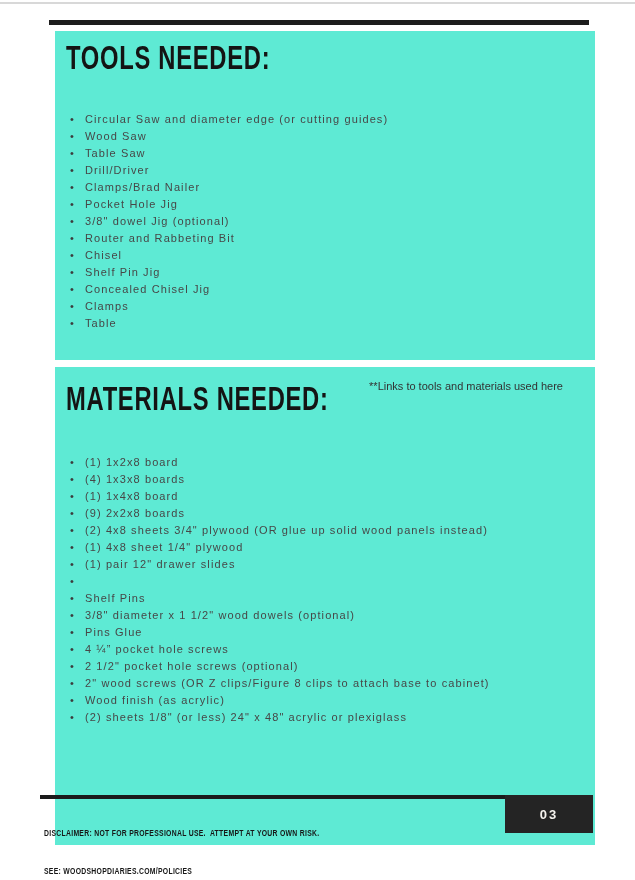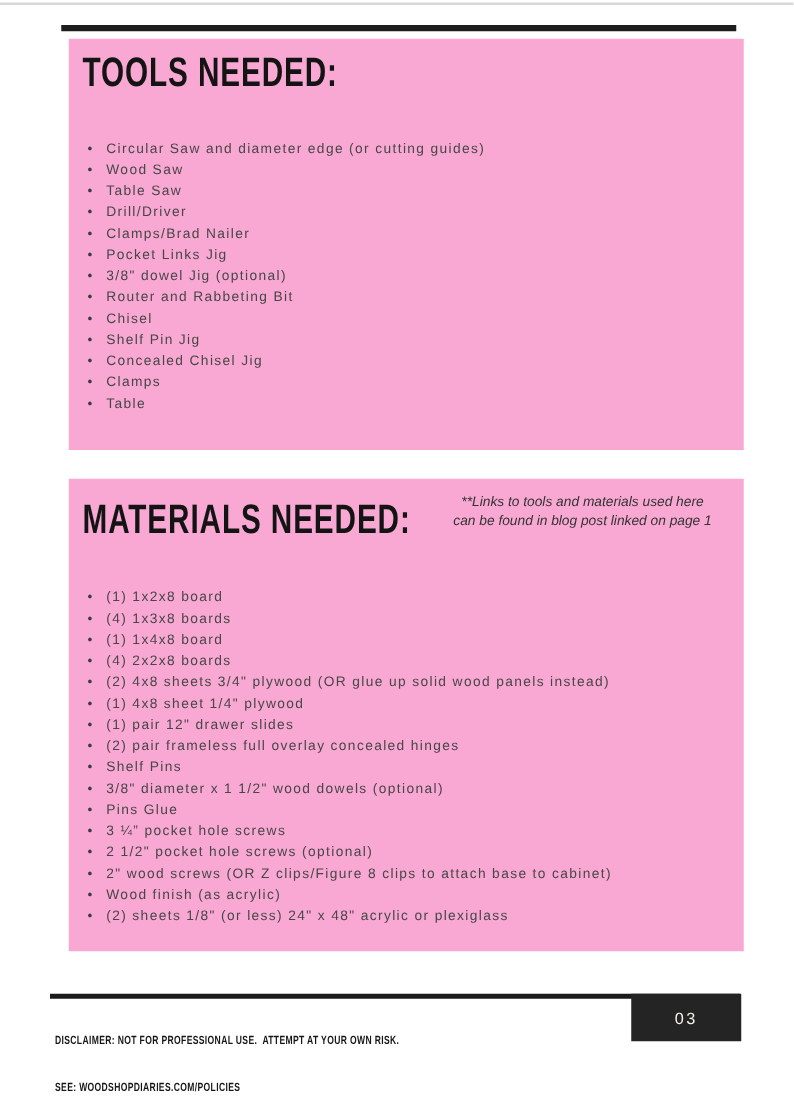--- a/index.html
+++ b/index.html
@@ -14,24 +14,24 @@
   .top-hairline {
     position: absolute; top: 2px; left: 0;
     width: 635px; height: 2px; background: #d8d8d8;
   }
   .top-accent-bar {
     position: absolute; top: 20px; left: 49px;
     width: 540px; height: 5px; background: #1d1d1d;
   }
   .panel {
     position: absolute; left: 55px; width: 540px;
-    background: #f9a8d4;
+    background: #5eead4;
   }
   .tools-panel { top: 31px; height: 329px; }
-  .materials-panel { top: 367px; height: 378px; margin-top: 16px; }
+  .materials-panel { top: 367px; height: 478px; }
   .panel-title {
     position: absolute; margin: 0;
     font-size: 33px; font-weight: bold; line-height: 1;
     color: #141414; white-space: nowrap; letter-spacing: 1px;
   }
   .tools-panel .panel-title { left: 11px; top: 10px; }
   .materials-panel .panel-title { left: 11px; top: 15px; }
   .condensed {
     display: inline-block;
     transform: scaleX(0.72);
@@ -49,31 +49,30 @@
     color: #474747; white-space: nowrap;
   }
   .bullet-list li .bullet {
     position: absolute; left: 0; top: 0;
     font-size: 11px; color: #3c3c3c;
   }
   .materials-note {
     position: absolute; left: 295px; top: 12px; width: 232px;
     text-align: center; font-size: 11px; line-height: 15px;
     color: #333333;
-    font-style: italic;
   }
   .footer-rule {
     position: absolute; top: 795px; left: 40px;
     width: 552px; height: 4px; background: #1b1b1b;
   }
   .page-number-badge {
     position: absolute; top: 795px; left: 505px;
     width: 88px; height: 38px; background: #242424;
     display: flex; align-items: center; justify-content: center;
-    color: #f5f3ee; font-size: 13px; font-weight: normal; letter-spacing: 2px;
+    color: #f5f3ee; font-size: 13px; font-weight: bold; letter-spacing: 2px;
   }
   .disclaimer {
     position: absolute; top: 802px; left: 44px;
     font-size: 9.5px; font-weight: bold; line-height: 12.5px;
     color: #161616; white-space: pre;
     transform: scaleX(0.72); transform-origin: 0 0;
     letter-spacing: 0.4px;
   }
 </style>
 </head>
@@ -85,50 +84,49 @@
   <div class="top-accent-bar"></div>
 
   <section class="panel tools-panel">
     <h1 class="panel-title"><span class="condensed">TOOLS NEEDED:</span></h1>
     <ul class="bullet-list">
         <li><span class="bullet">•</span><span>Circular Saw and diameter edge (or cutting guides)</span></li>
         <li><span class="bullet">•</span><span>Wood Saw</span></li>
         <li><span class="bullet">•</span><span>Table Saw</span></li>
         <li><span class="bullet">•</span><span>Drill/Driver</span></li>
         <li><span class="bullet">•</span><span>Clamps/Brad Nailer</span></li>
-        <li><span class="bullet">•</span><span>Pocket Links Jig</span></li>
+        <li><span class="bullet">•</span><span>Pocket Hole Jig</span></li>
         <li><span class="bullet">•</span><span>3/8" dowel Jig (optional)</span></li>
         <li><span class="bullet">•</span><span>Router and Rabbeting Bit</span></li>
         <li><span class="bullet">•</span><span>Chisel</span></li>
         <li><span class="bullet">•</span><span>Shelf Pin Jig</span></li>
         <li><span class="bullet">•</span><span>Concealed Chisel Jig</span></li>
         <li><span class="bullet">•</span><span>Clamps</span></li>
         <li><span class="bullet">•</span><span>Table</span></li>
       </ul>
   </section>
 
   <section class="panel materials-panel">
     <h1 class="panel-title"><span class="condensed">MATERIALS NEEDED:</span></h1>
     <div class="materials-note">
       <div>**Links to tools and materials used here</div>
-      <div>can be found in blog post linked on page 1</div>
     </div>
     <ul class="bullet-list">
         <li><span class="bullet">•</span><span>(1) 1x2x8 board</span></li>
         <li><span class="bullet">•</span><span>(4) 1x3x8 boards</span></li>
         <li><span class="bullet">•</span><span>(1) 1x4x8 board</span></li>
-        <li><span class="bullet">•</span><span>(4) 2x2x8 boards</span></li>
+        <li><span class="bullet">•</span><span>(9) 2x2x8 boards</span></li>
         <li><span class="bullet">•</span><span>(2) 4x8 sheets 3/4" plywood (OR glue up solid wood panels instead)</span></li>
         <li><span class="bullet">•</span><span>(1) 4x8 sheet 1/4" plywood</span></li>
         <li><span class="bullet">•</span><span>(1) pair 12" drawer slides</span></li>
-        <li><span class="bullet">•</span><span>(2) pair frameless full overlay concealed hinges</span></li>
+        <li><span class="bullet">•</span></li>
         <li><span class="bullet">•</span><span>Shelf Pins</span></li>
         <li><span class="bullet">•</span><span>3/8" diameter x 1 1/2" wood dowels (optional)</span></li>
         <li><span class="bullet">•</span><span>Pins Glue</span></li>
-        <li><span class="bullet">•</span><span>3 ¼” pocket hole screws</span></li>
+        <li><span class="bullet">•</span><span>4 ¼” pocket hole screws</span></li>
         <li><span class="bullet">•</span><span>2 1/2" pocket hole screws (optional)</span></li>
         <li><span class="bullet">•</span><span>2" wood screws (OR Z clips/Figure 8 clips to attach base to cabinet)</span></li>
         <li><span class="bullet">•</span><span>Wood finish (as acrylic)</span></li>
         <li><span class="bullet">•</span><span>(2) sheets 1/8" (or less) 24" x 48" acrylic or plexiglass</span></li>
       </ul>
   </section>
 
   <div class="footer-rule"></div>
 
   <div class="disclaimer">

